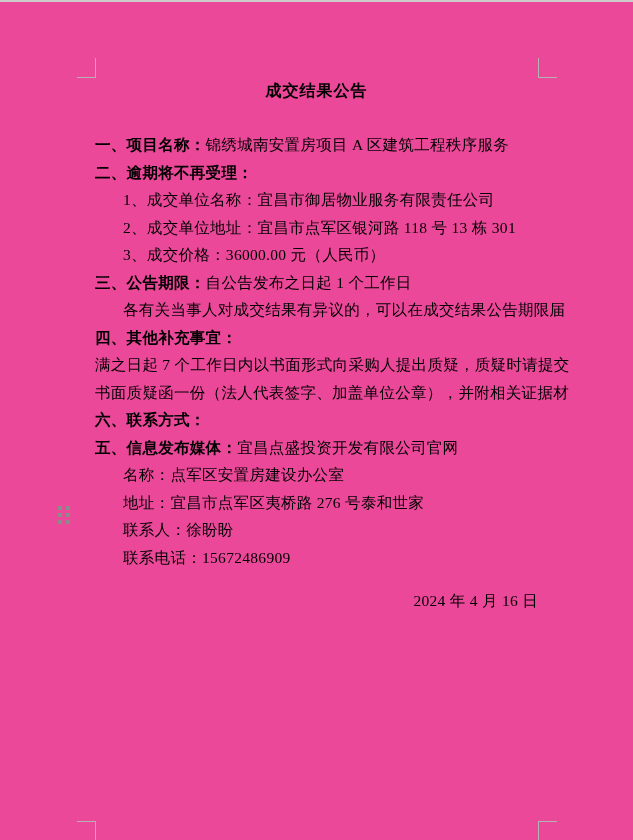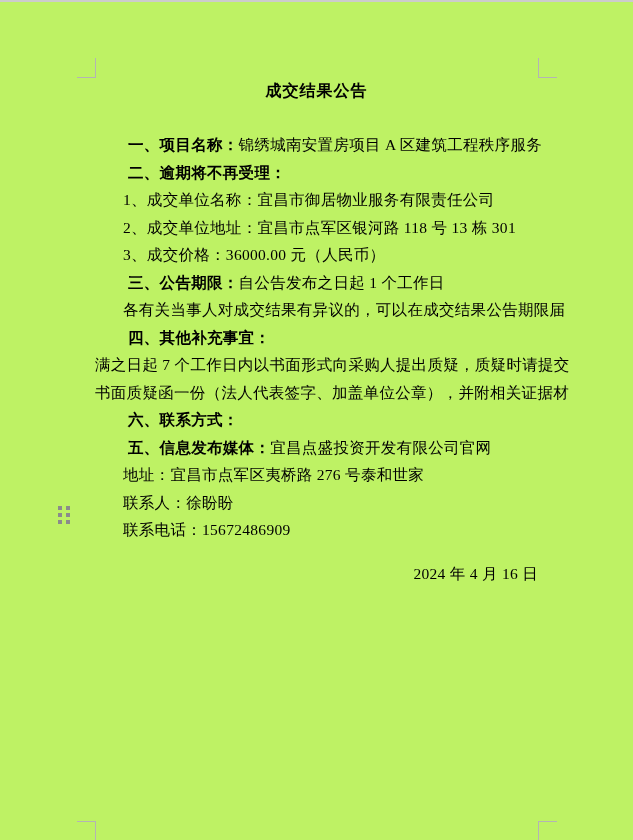--- a/index.html
+++ b/index.html
@@ -9,21 +9,21 @@
     width: 633px;
     height: 840px;
     overflow: hidden;
     font-family: "Liberation Serif", serif;
     color: #000000;
   }
   .viewport {
     position: relative;
     width: 633px;
     height: 840px;
-    background: #bef264;
+    background: #ec4899;
   }
   .top-border {
     position: absolute;
     left: 0; top: 0;
     width: 633px; height: 2px;
     background: #cccccc;
   }
   
   .crop { position: absolute; width: 18px; height: 19px; }
   .crop.tl { left: 77px;  top: 58px;  border-right: 1px solid #b4b4b4; border-bottom: 1px solid #b4b4b4; }
@@ -56,21 +56,21 @@
     text-align: center;
     letter-spacing: 1px;
     margin: 0 0 27px 0;
   }
   .line {
     font-size: 15.5px;
     line-height: 27.5px;
     white-space: nowrap;
     letter-spacing: 0.3px;
   }
-  .b { font-weight: 700; margin-left: 33px; }
+  .b { font-weight: 700; }
   .indent { padding-left: 28px; }
   .date-line {
     margin-top: 16px;
     text-align: right;
   }
 </style>
 </head>
 <body>
 
 <div class="viewport">
@@ -108,20 +108,21 @@
     <div class="line indent">各有关当事人对成交结果有异议的，可以在成交结果公告期限届</div>
 
     <div class="line"><span class="b">四、其他补充事宜：</span></div>
     <div class="line">满之日起 7 个工作日内以书面形式向采购人提出质疑，质疑时请提交</div>
     <div class="line">书面质疑函一份（法人代表签字、加盖单位公章），并附相关证据材</div>
 
     <div class="line"><span class="b">六、联系方式：</span></div>
 
     <div class="line"><span class="b">五、信息发布媒体：</span><span>宜昌点盛投资开发有限公司官网</span></div>
 
+    <div class="line indent">名称：点军区安置房建设办公室</div>
     <div class="line indent">地址：宜昌市点军区夷桥路 276 号泰和世家</div>
     <div class="line indent">联系人：徐盼盼</div>
     <div class="line indent">联系电话：15672486909</div>
 
     <div class="line date-line">2024 年 4 月 16 日</div>
 
   </div>
 </div>
 
 </body></html>

